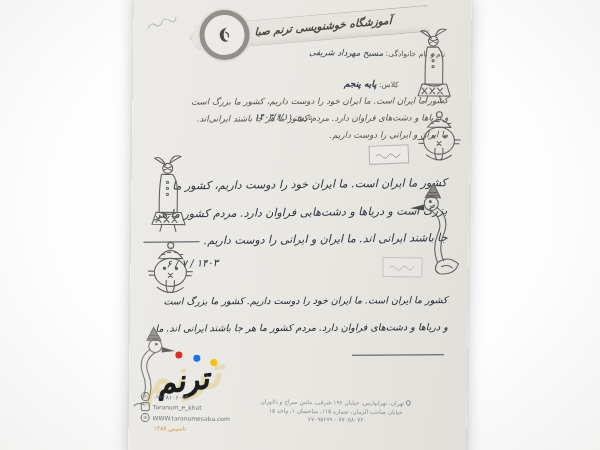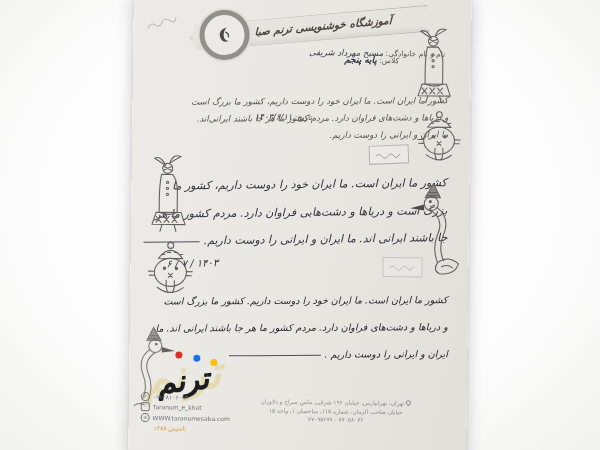--- a/index.html
+++ b/index.html
@@ -94,21 +94,21 @@
   <div class="corner-scribble">
     <svg width="34" height="14" viewBox="0 0 34 14">
         <path d="M2 9 q4 -6 8 -2 t7 -1 t8 0 t7 -2" stroke="#8d90a0" fill="none" stroke-width="1"></path>
       </svg>
   </div>
 
   <div class="form-line" style="right:26px;top:52px;">
     <span>نام و نام خانوادگی:</span>
     <span class="hand">مسیح مهرداد شریفی</span>
   </div>
-  <div class="form-line" style="right:72px;top:59px;">
+  <div class="form-line" style="right:72px;top:83px;">
     <span>کلاس:</span>
     <span class="hand" style="font-weight:bold;font-size:9px;">پایه پنجم</span>
   </div>
   <div class="form-line" style="right:158px;top:80px;margin-top:37px;">
     <span>تاریخ:</span>
     <span class="hand">۱۴۰۳/۶/۱۱</span>
   </div>
 
   <div class="model">
     <div>کشور ما ایران است. ما ایران خود را دوست داریم، کشور ما بزرگ است</div>
@@ -132,21 +132,21 @@
 
   <div class="stamp-box" style="left:252px;top:261px;width:38px;height:18px;opacity:.5;">
     <svg width="30" height="10" viewBox="0 0 30 10">
         <path d="M2 6 q3 -4 6 0 t6 0 t6 0 t6 -2" stroke="#84827d" fill="none" stroke-width=".9"></path>
       </svg>
   </div>
 
   <div class="hw hw2">
     <div>کشور ما ایران است. ما ایران خود را دوست داریم. کشور ما بزرگ است</div>
     <div>و دریاها و دشت‌های فراوان دارد. مردم کشور ما هر جا باشند ایرانی اند. ما</div>
-    <div><span>ایران و ایرانی را دوست داریم .</span><span class="trail" style="width:92px;"></span></div>
+    <div><span class="trail" style="width:92px;"></span></div>
   </div>
 
   <div class="doodle" style="left:280px;top:28px;">
     <svg width="48" height="82" viewBox="0 0 48 84">
       <path d="M18 14 Q13 4 7 7 Q13 11 18 14"></path>
         <path d="M22 12 Q25 2 33 5 Q26 9 22 12"></path>
       <circle cx="20" cy="17" r="5"></circle>
         <path d="M16 15 l8 4 M16 19 l8 -4"></path>
       <path d="M14 23 Q12 32 12 48 L12 61 Q21 65 30 61 L30 40 Q30 29 25 23 Z"></path>
       <circle cx="20" cy="31" r="1.1"></circle>

